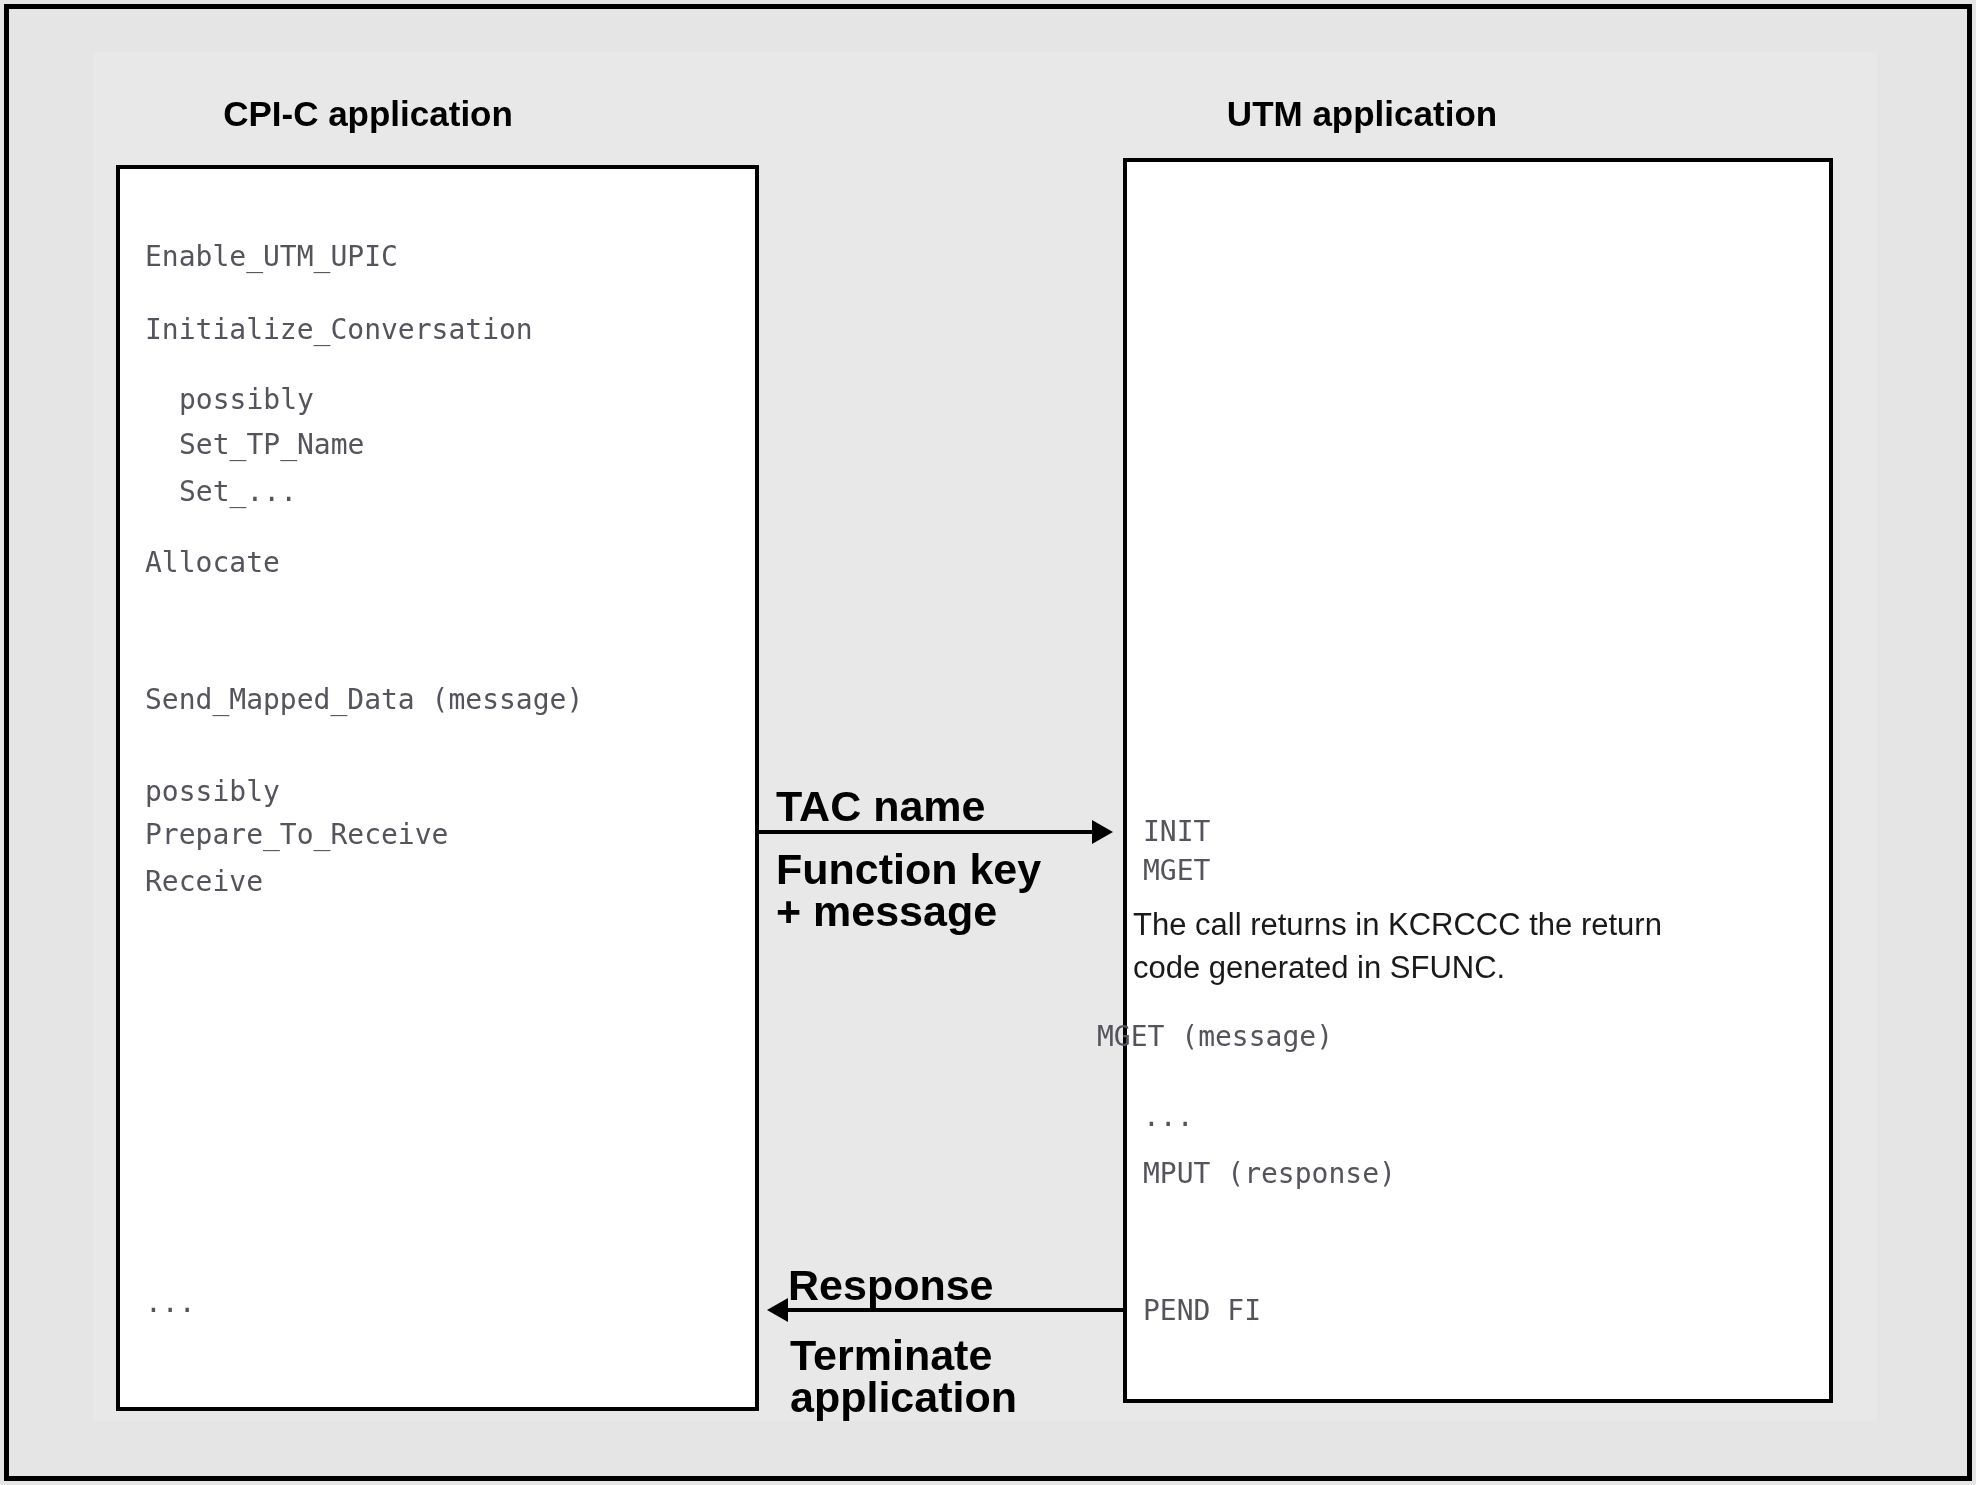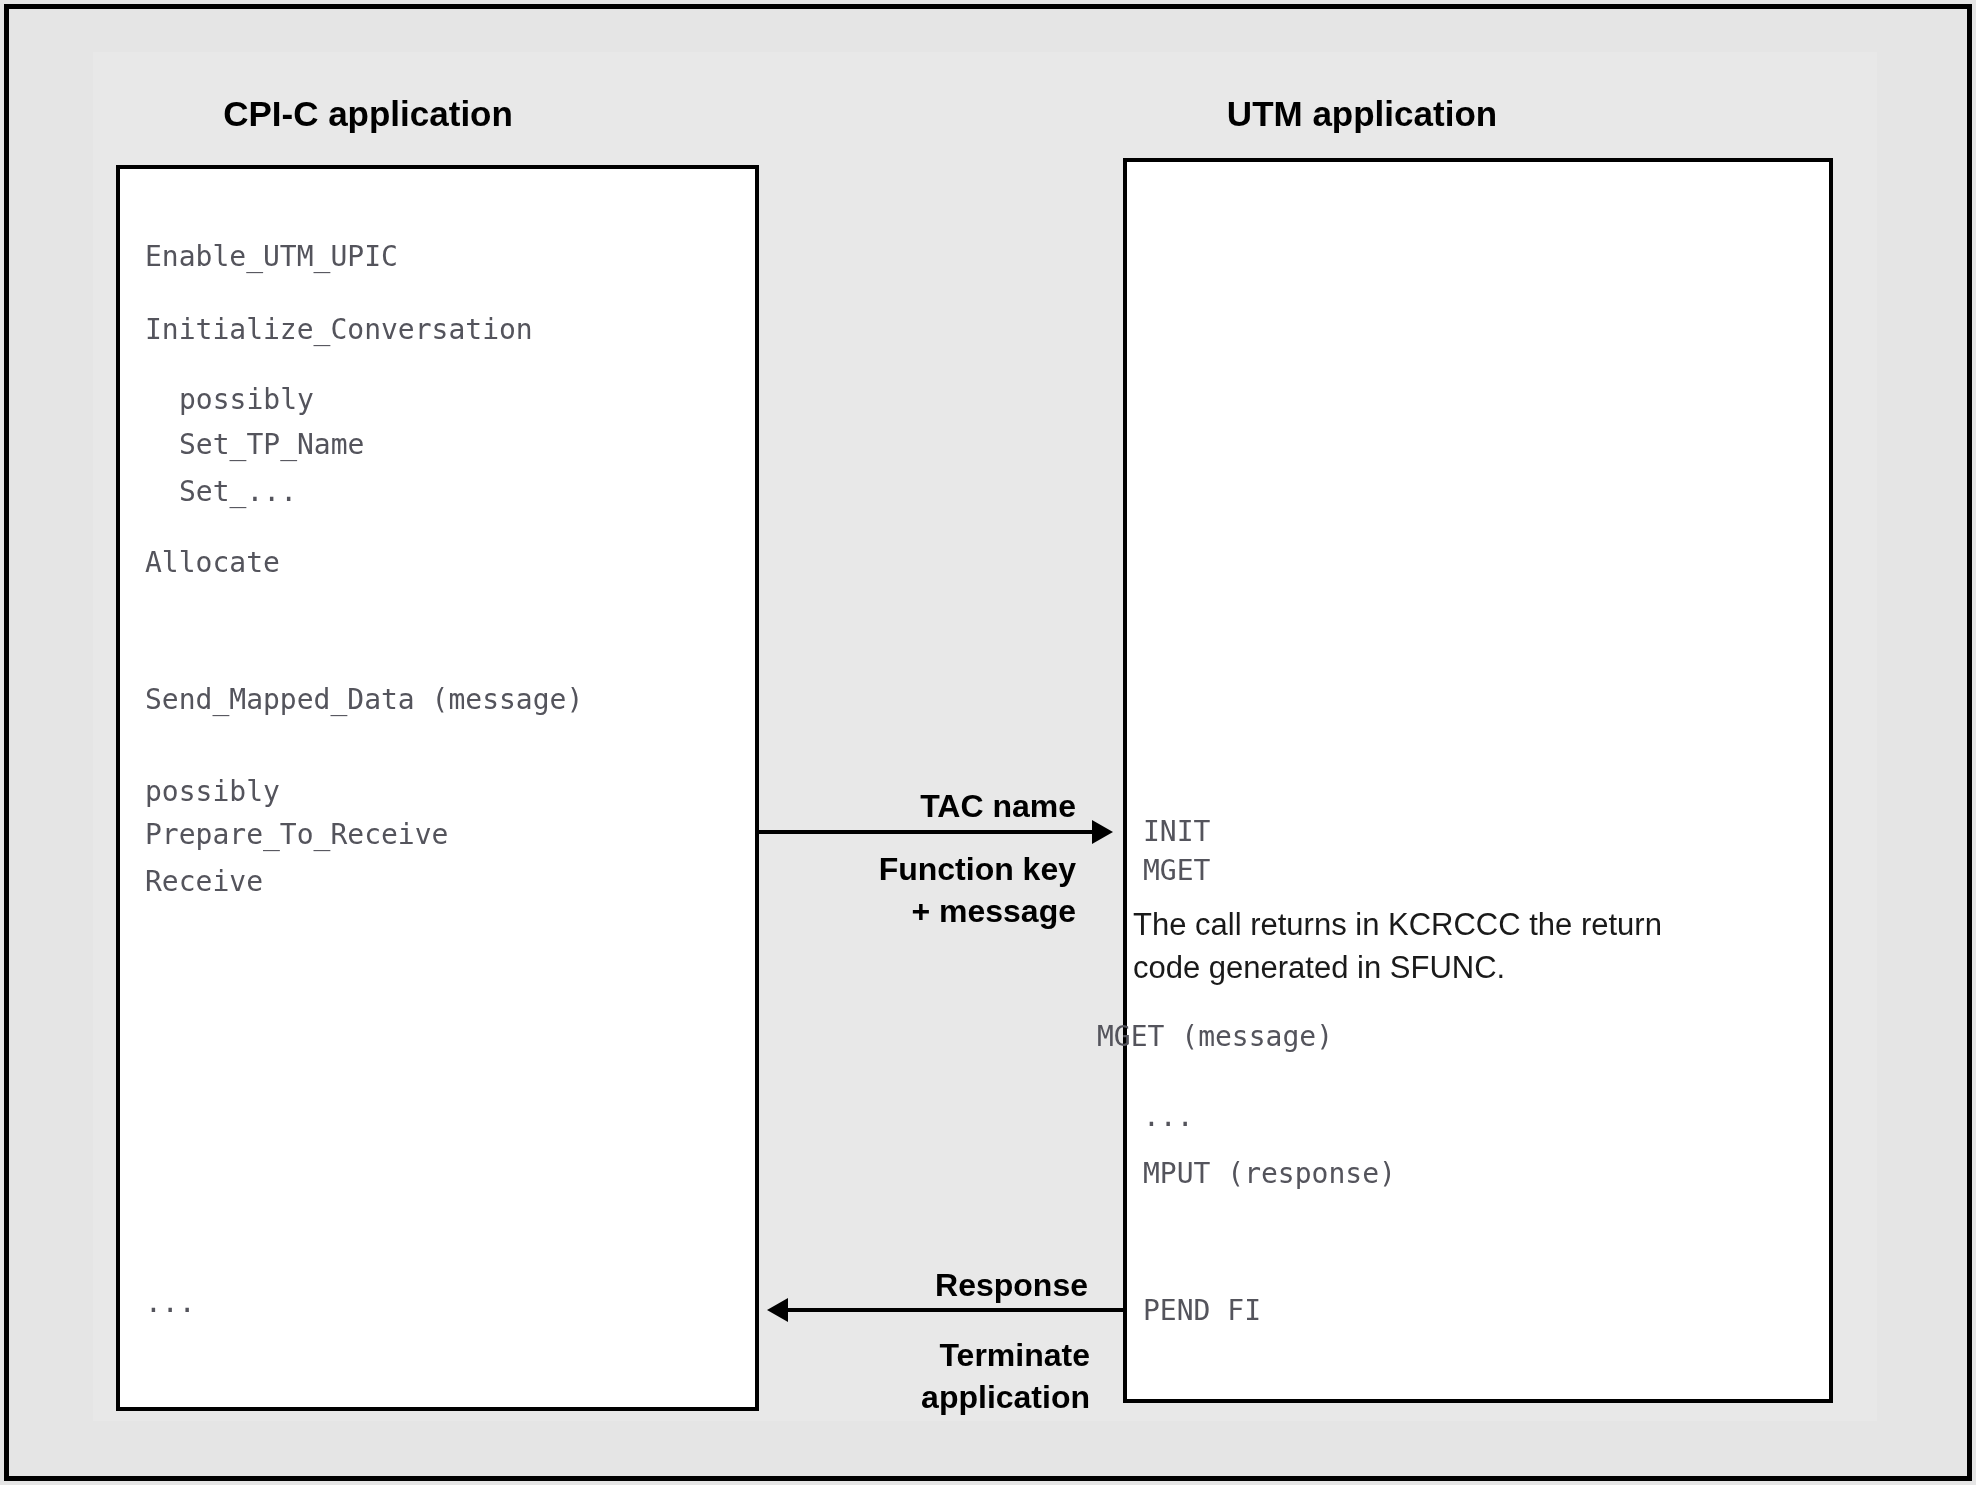--- a/index.html
+++ b/index.html
@@ -6,22 +6,22 @@
   .stage{position:relative;width:1976px;height:1485px;background:#e5e5e5;overflow:hidden;
          font-family:"Liberation Sans",sans-serif;}
   .outer-frame{position:absolute;left:4px;top:4px;right:4px;bottom:4px;border:5px solid #000;}
   .panel{position:absolute;left:93px;top:52px;width:1784px;height:1369px;background:#e8e8e8;}
   .white-box{position:absolute;background:#ffffff;border:4px solid #000;box-sizing:border-box;}
   .box-title{position:absolute;width:300px;text-align:center;
              font-weight:bold;font-size:35px;line-height:44px;color:#000;}
   .mono{position:absolute;font-family:"DejaVu Sans Mono",monospace;font-size:28px;
         line-height:44px;color:#54545c;white-space:pre;}
   .note{position:absolute;font-size:31px;line-height:44px;color:#1a1a1a;white-space:pre;}
-  .arrow-label{position:absolute;width:300px;text-align:right;
-               font-weight:bold;font-size:32px;line-height:40px;color:#000;}
+  .arrow-label{position:absolute;width:300px;text-align:left;
+               font-weight:bold;font-size:43px;line-height:40px;color:#000;}
   .arrow-label.two{line-height:42px;}
   .arrow-line{position:absolute;height:4px;background:#000;}
   .arrow-head{position:absolute;width:0;height:0;border-top:12px solid transparent;
               border-bottom:12px solid transparent;}
   .arrow-head.right{border-left:21px solid #000;}
   .arrow-head.left{border-right:21px solid #000;}
 </style>
 </head>
 <body>
 

